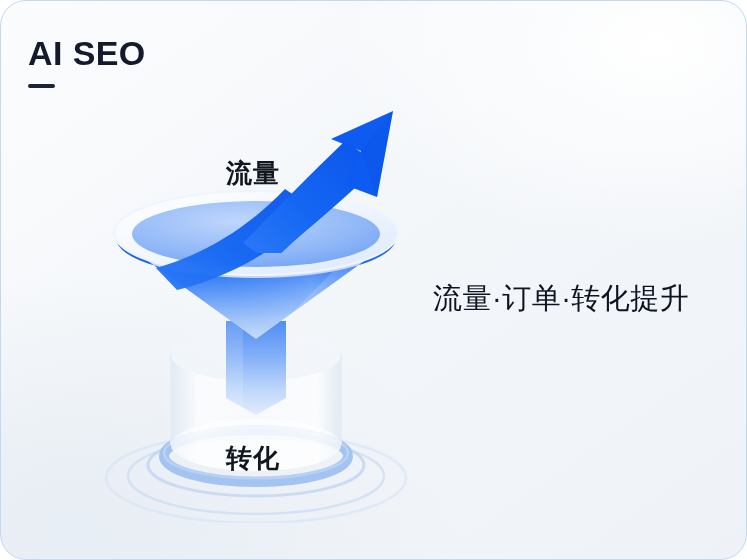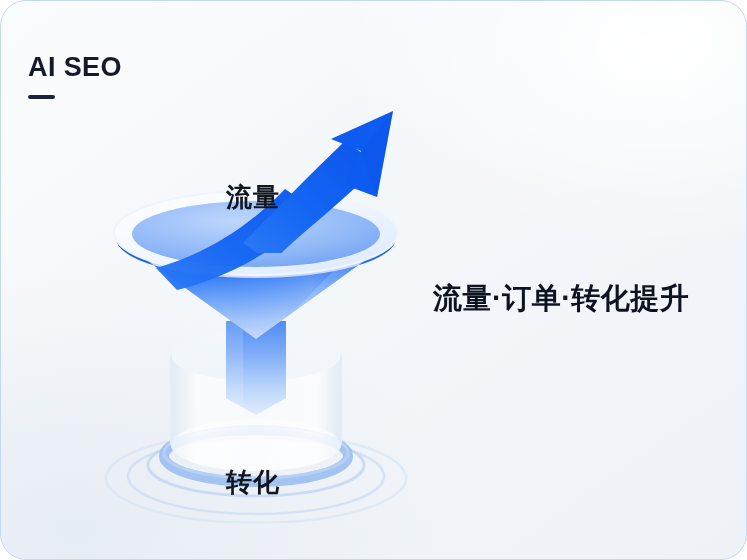--- a/index.html
+++ b/index.html
@@ -25,43 +25,42 @@
   }
 
   
   .brand {
     position: absolute;
     left: 27px;
     top: 35px;
     width: 300px;
   }
   .brand-title {
-    font-size: 27px;
+    font-size: 34px;
     font-weight: 700;
     letter-spacing: 0.4px;
     color: #141a2b;
     line-height: 1;
     white-space: nowrap;
-    margin-top: 18px;
   }
   .brand-rule {
     margin-top: 14px;
     width: 27px;
     height: 4px;
     border-radius: 2px;
     background: #1b2438;
   }
 
   
   .tagline {
     position: absolute;
     left: 432px;
     top: 278px;
     font-size: 29px;
-    font-weight: 700;
+    font-weight: 400;
     letter-spacing: 0.5px;
     color: #0d1320;
     white-space: nowrap;
   }
 
   
   .art {
     position: absolute;
     left: 92px;
     top: 92px;
@@ -71,21 +70,20 @@
   .art svg { display: block; width: 100%; height: 100%; }
 
   
   .label {
     position: absolute;
     font-size: 26px;
     font-weight: 700;
     color: #11161f;
     white-space: nowrap;
     letter-spacing: 1px;
-    margin-top: 24px;
   }
   .label-traffic { left: 225px; top: 155px; }
   .label-convert { left: 225px; top: 440px; }
 </style>
 </head>
 <body>
 
 <div class="canvas">
 
   <div class="brand">

